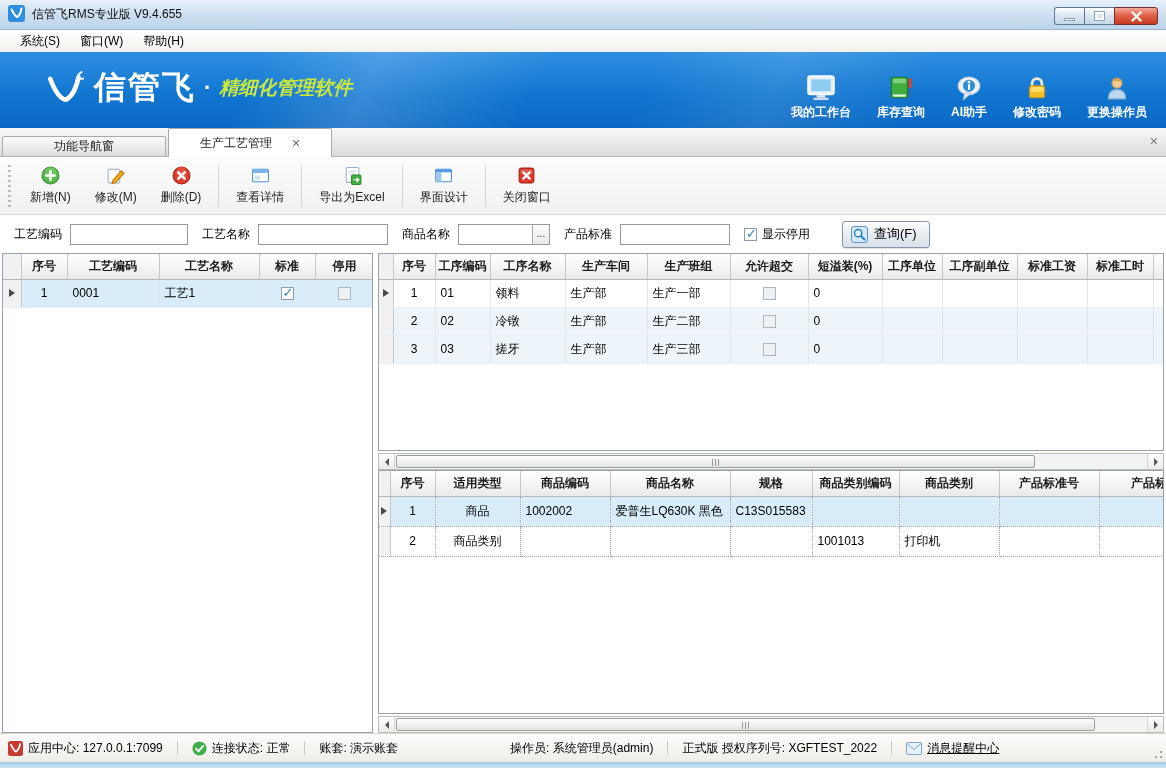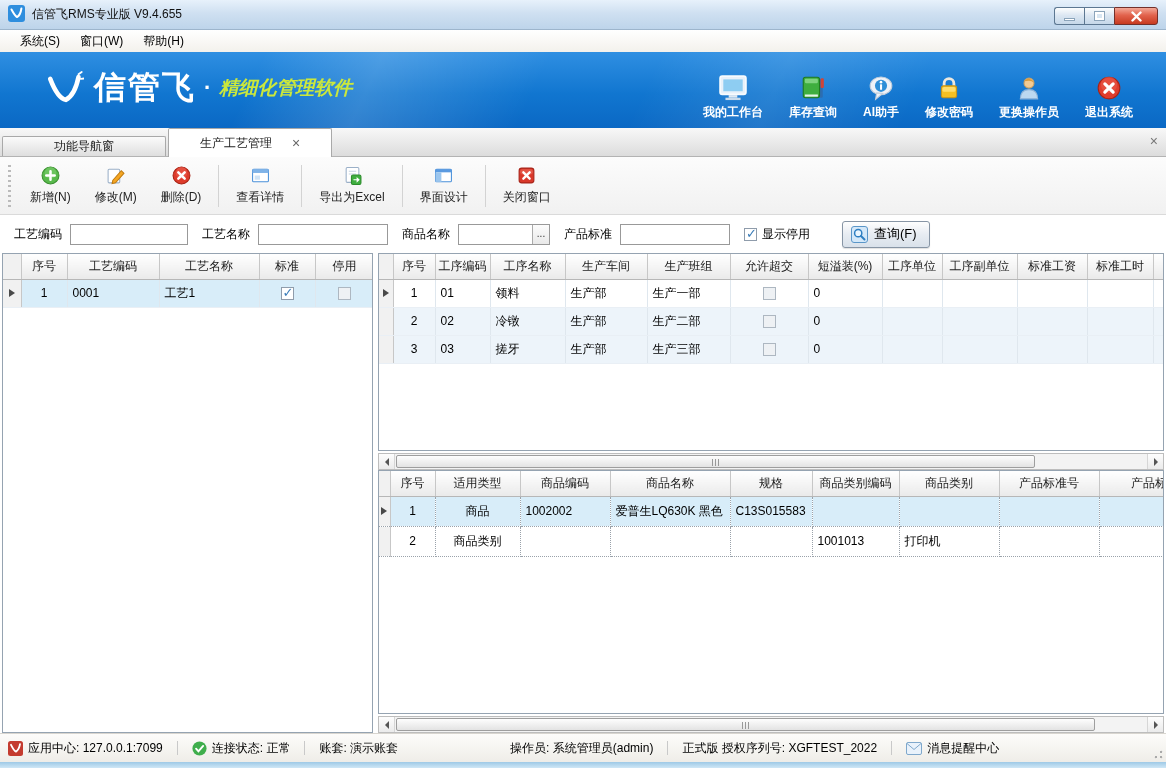--- a/index.html
+++ b/index.html
@@ -24,21 +24,21 @@
 .menuitem { padding:2px 10px; }
 
 
 .bluehead { height:76px; background:linear-gradient(180deg,#2f8fe2,#1176d0 55%,#0a68c4); position:relative; overflow:hidden; }
 .bluehead::before { content:""; position:absolute; inset:0;
   background:linear-gradient(115deg,transparent 22%,rgba(255,255,255,.16) 32%,transparent 46%,transparent 55%,rgba(255,255,255,.10) 66%,transparent 78%); }
 .brand { position:absolute; left:42px; top:14px; display:flex; align-items:center; }
 .brand-name { color:#fff; font-size:32px; font-weight:bold; letter-spacing:2px; margin-left:10px; }
 .brand-dot { color:#fff; font-size:22px; font-weight:bold; margin:0 8px; }
 .brand-slogan { color:#cbe83c; font-size:19px; font-weight:bold; font-style:italic; }
-.bluenav { position:absolute; right:20px; bottom:5px; display:flex; }
+.bluenav { position:absolute; right:6px; bottom:5px; display:flex; }
 .navbtn { display:flex; flex-direction:column; align-items:center; padding:2px 13px; cursor:pointer; }
 .navbtn .nlabel { color:#fff; font-weight:bold; margin-top:3px; white-space:nowrap; }
 
 
 .tabstrip { height:29px; background:linear-gradient(#f8f8f8,#dcdcdc); border-bottom:1px solid #b3b3b3;
   display:flex; align-items:flex-end; padding-left:2px; position:relative; }
 .tab { height:20px; min-width:164px; display:flex; align-items:center; justify-content:center;
   background:linear-gradient(#fbfbfb,#dedede); border:1px solid #a9a9a9; border-bottom:none;
   border-radius:2px 2px 0 0; margin-right:2px; color:#222; }
 .tab.active { background:#fff; height:29px; margin-bottom:-1px; z-index:2; }
@@ -83,21 +83,21 @@
 .right-panel { flex:1; display:flex; flex-direction:column; overflow:hidden; }
 .grid { border:1px solid #95a3b1; background:#fff; overflow:hidden; }
 .grid.upper { height:198px; }
 .grid.lower { flex:1; }
 .scope-title { height:24px; display:flex; align-items:center; padding-left:10px; margin-top:6px; }
 
 table { border-collapse:collapse; table-layout:fixed; }
 .t-left { width:371px; }
 .t-upper { width:874px; }
 .t-lower { width:820px; }
-th { height:25px; font-weight:normal; text-align:center; color:#1a1a1a;
+th { height:25px; font-weight:bold; text-align:center; color:#1a1a1a;
   background:linear-gradient(#ffffff,#eaeaea); border-right:1px solid #c7c7c7; border-bottom:1px solid #b7b7b7;
   overflow:hidden; white-space:nowrap; }
 td { height:28px; border-right:1px solid #dfe7ee; border-bottom:1px solid #e9eff5; overflow:hidden; white-space:nowrap; padding:0 5px; }
 .t-lower td { height:30px; border-right:1px dotted #9aa2aa; border-bottom:1px dotted #9aa2aa; }
 td.rowsel, th.rowsel { background:#f1f1f1; border-right:1px solid #c7c7c7; padding:0; }
 .t-lower td.rowsel { border-right:1px solid #c7c7c7; border-bottom:1px dotted #9aa2aa; }
 tr.selected td { background:#d8edf9; }
 tr.selected td.rowsel { background:#f1f1f1; }
 tr.tint td { background:#edf4fa; }
 tr.tint td.rowsel { background:#f1f1f1; }
@@ -115,21 +115,21 @@
   border:1px solid #9e9e9e; border-radius:2px; }
 .hs-thumb::after { content:""; position:absolute; left:50%; top:3px; width:8px; height:7px; transform:translateX(-50%);
   background:repeating-linear-gradient(90deg,#999 0 1px,transparent 1px 3px); }
 .w85 { width:85%; } .w93 { width:93%; }
 
 
 .statusbar { height:29px; background:linear-gradient(#fdfcfa,#efede8); border-top:1px solid #d8d5cf;
   display:flex; align-items:center; padding:0 8px; position:relative; }
 .sitem { display:flex; align-items:center; gap:5px; white-space:nowrap; }
 .ssep { width:1px; height:14px; background:#c9c9c9; margin:0 14px; }
-.msglink { }
+.msglink { text-decoration:underline; }
 .m-op { margin-left:112px; } .m-lic { margin-left:0; } 
 .resize-grip { position:absolute; right:3px; bottom:3px; width:9px; height:9px;
   background:radial-gradient(circle at 80% 20%, #aaa 1px, transparent 1.4px),
              radial-gradient(circle at 80% 80%, #aaa 1px, transparent 1.4px),
              radial-gradient(circle at 20% 80%, #aaa 1px, transparent 1.4px); }
 .bottom-frame { height:6px; background:linear-gradient(#9ec9e6,#cfe7f6); }
 </style>
 </head>
 <body>
 
@@ -210,28 +210,20 @@
       </svg>
       <span class="nlabel">修改密码</span>
     </div>
     <div class="navbtn">
       <svg width="26" height="26" viewBox="0 0 24 24">
         <circle cx="12" cy="7.5" r="4.6" fill="#f3cb92" stroke="#c9a064"></circle>
         <path d="M7.5 5.8 a4.6 4.6 0 0 1 8.5 1.2 q-1.5 -2.8 -8.5 -1.2" fill="#d79b3f"></path>
         <path d="M4 22 q0 -8.5 8 -8.5 q8 0 8 8.5 Z" fill="#bcd8f0" stroke="#8fb4d8"></path>
       </svg>
       <span class="nlabel">更换操作员</span>
-    </div>
-    <div class="navbtn">
-      <svg width="26" height="26" viewBox="0 0 24 24">
-        <circle cx="12" cy="12" r="10" fill="#e03c2c" stroke="#a82315"></circle>
-        <circle cx="12" cy="9" r="7.5" fill="#ea5d4e" opacity="0.55"></circle>
-        <path d="M8.2 8.2 L15.8 15.8 M15.8 8.2 L8.2 15.8" stroke="#fff" stroke-width="3" stroke-linecap="round"></path>
-      </svg>
-      <span class="nlabel">退出系统</span>
     </div>
   </div>
 </div>
 
 <div class="tabstrip">
   <div class="tab">
     <span>功能导航窗</span>
   </div>
   <div class="tab active">
     <span>生产工艺管理</span>

